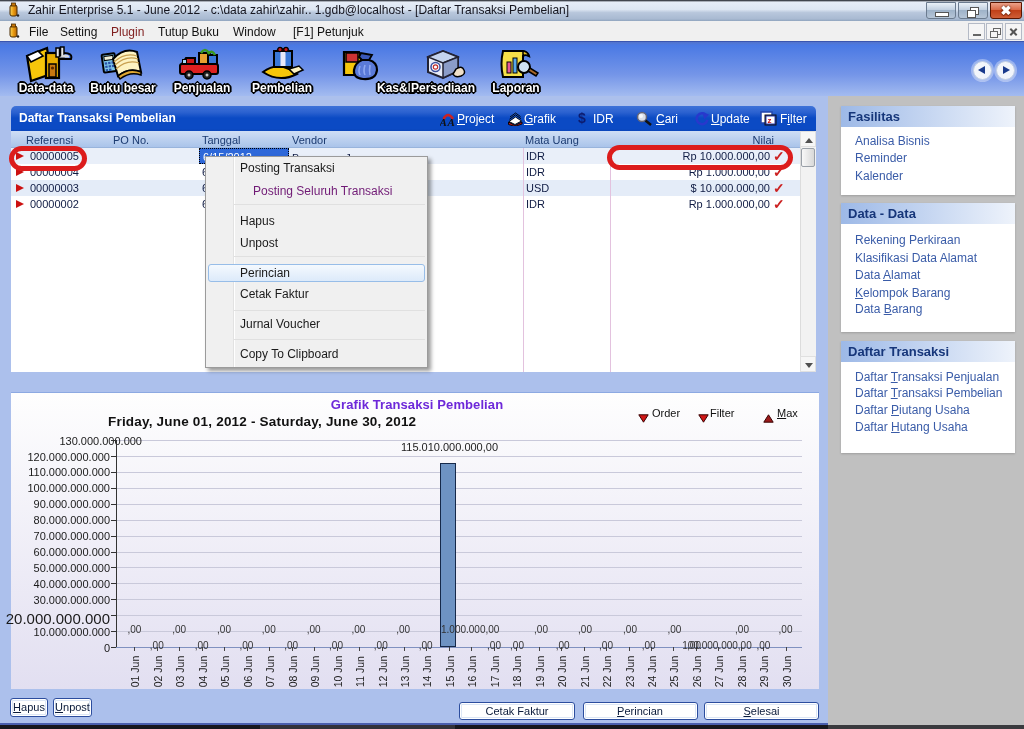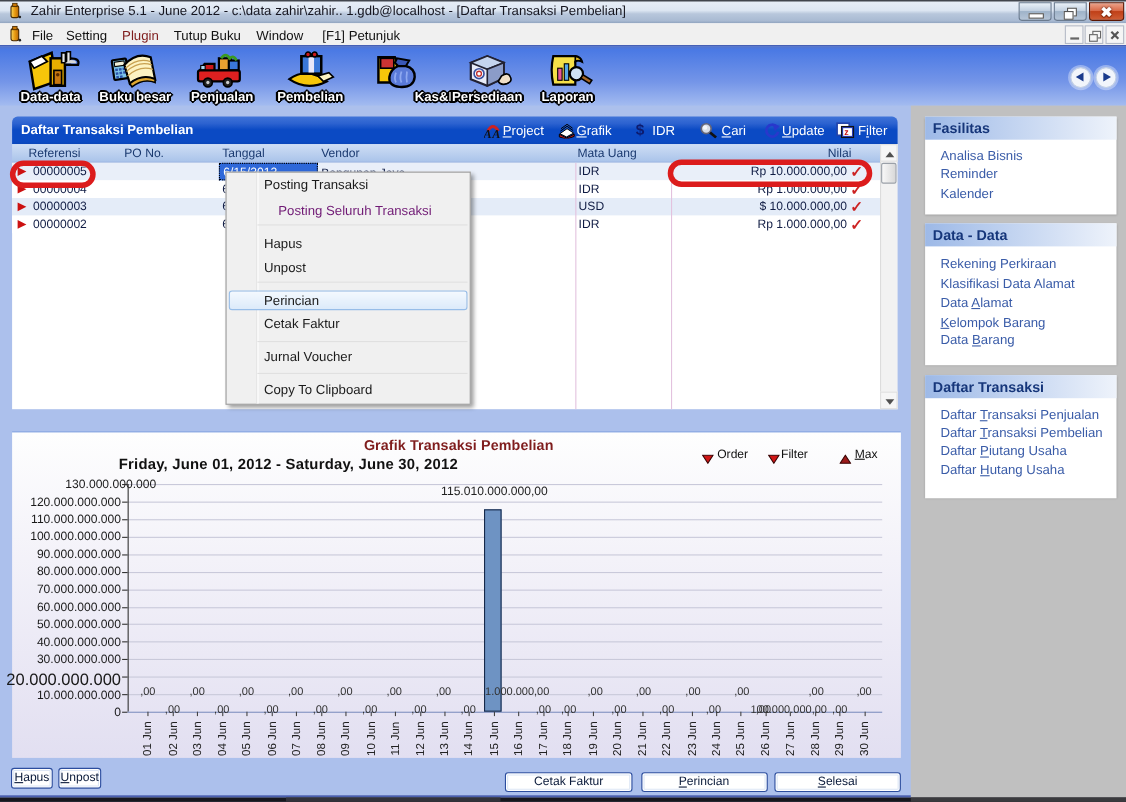--- a/index.html
+++ b/index.html
@@ -404,21 +404,21 @@
 <div style="position:absolute;left:360.8px;top:640px;width:40px;text-align:center;font-size:10px;color:#333;">,00</div>
 <div style="position:absolute;left:405.6px;top:640px;width:40px;text-align:center;font-size:10px;color:#333;">,00</div>
 <div style="position:absolute;left:474.0px;top:640px;width:40px;text-align:center;font-size:10px;color:#333;">,00</div>
 <div style="position:absolute;left:497.0px;top:640px;width:40px;text-align:center;font-size:10px;color:#333;">,00</div>
 <div style="position:absolute;left:542.7px;top:640px;width:40px;text-align:center;font-size:10px;color:#333;">,00</div>
 <div style="position:absolute;left:586.0px;top:640px;width:40px;text-align:center;font-size:10px;color:#333;">,00</div>
 <div style="position:absolute;left:628.6px;top:640px;width:40px;text-align:center;font-size:10px;color:#333;">,00</div>
 <div style="position:absolute;left:674.0px;top:640px;width:40px;text-align:center;font-size:10px;color:#333;">,00</div>
 <div style="position:absolute;left:743.4px;top:640px;width:40px;text-align:center;font-size:10px;color:#333;">,00</div>
 <div style="position:absolute;left:672px;top:640px;width:90px;text-align:center;font-size:10px;color:#333;">100.000.000,00</div>
-<div style="position:absolute;left:117px;top:397px;width:600px;text-align:center;font-size:13px;font-weight:bold;color:#7f1d1d;letter-spacing:0.1px;">Grafik Transaksi Pembelian</div>
+<div style="position:absolute;left:117px;top:397px;width:600px;text-align:center;font-size:13px;font-weight:bold;color:#6d28d9;letter-spacing:0.1px;">Grafik Transaksi Pembelian</div>
 <div style="position:absolute;left:108px;top:414px;width:600px;text-align:left;font-size:13.5px;font-weight:bold;color:#111;letter-spacing:0.2px;">Friday, June 01, 2012 - Saturday, June 30, 2012</div>
 <div style="position:absolute;left:638px;top:409px;width:11px;height:9px;"><svg width="11" height="9" viewBox="0 0 11 9">
       <path d="M0.8 0.8 L10.2 0.8 L5.5 8.2 Z" fill="#d01616" stroke="#3a0505" stroke-width="1"></path>
     </svg></div>
 <div style="position:absolute;left:652px;top:407px;font-size:11px;color:#111;">Order</div>
 <div style="position:absolute;left:698px;top:409px;width:11px;height:9px;"><svg width="11" height="9" viewBox="0 0 11 9">
       <path d="M0.8 0.8 L10.2 0.8 L5.5 8.2 Z" fill="#d01616" stroke="#3a0505" stroke-width="1"></path>
     </svg></div>
 <div style="position:absolute;left:710px;top:407px;font-size:11px;color:#111;">Filter</div>
 <div style="position:absolute;left:763px;top:409px;width:11px;height:9px;"><svg width="11" height="9" viewBox="0 0 11 9">

